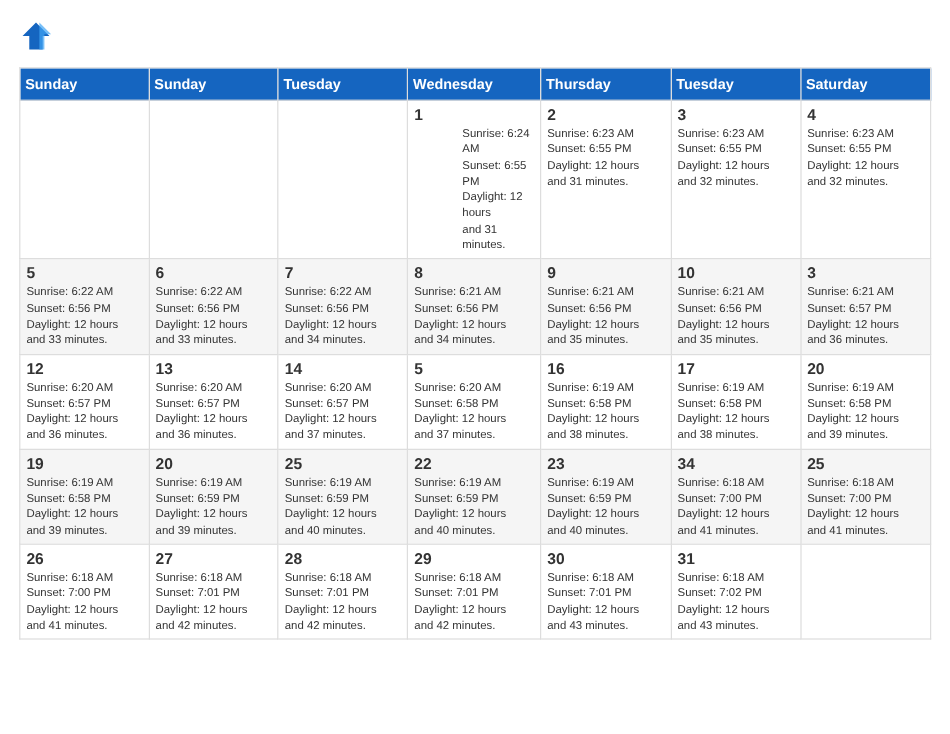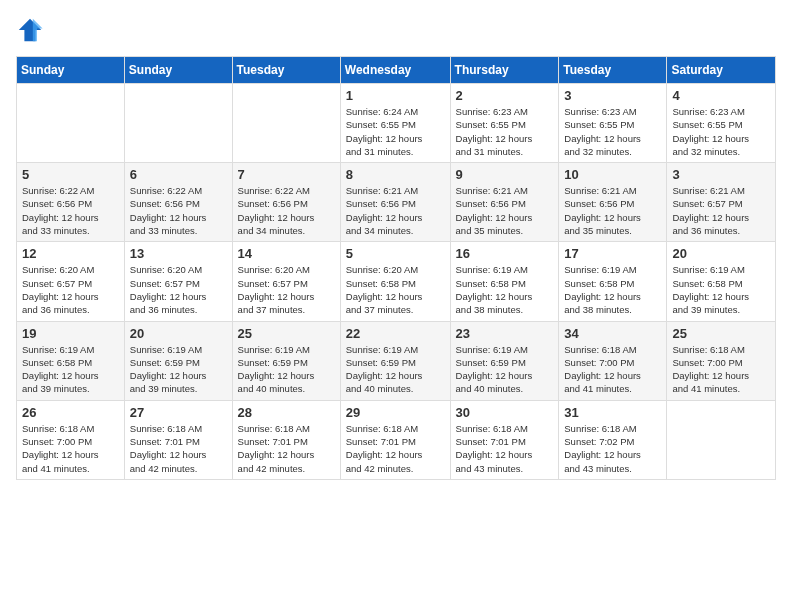--- a/index.html
+++ b/index.html
@@ -116,21 +116,21 @@
         <th>Saturday</th>
       </tr>
   </thead>
   <tbody id="calendar-body">
   <tr>
         <td class="empty-cell"></td>
         <td class="empty-cell"></td>
         <td class="empty-cell"></td>
         <td>
           <span class="day-num">1</span>
-          <div class="day-info" style="white-space: pre-line;">Sunrise: 6:24 AM
+          <div class="day-info" style="white-space: pre-line; margin-left: 40px;">Sunrise: 6:24 AM
 Sunset: 6:55 PM
 Daylight: 12 hours
 and 31 minutes.</div>
         </td>
         <td>
           <span class="day-num">2</span>
           <div class="day-info" style="white-space: pre-line;">Sunrise: 6:23 AM
 Sunset: 6:55 PM
 Daylight: 12 hours
 and 31 minutes.</div>

